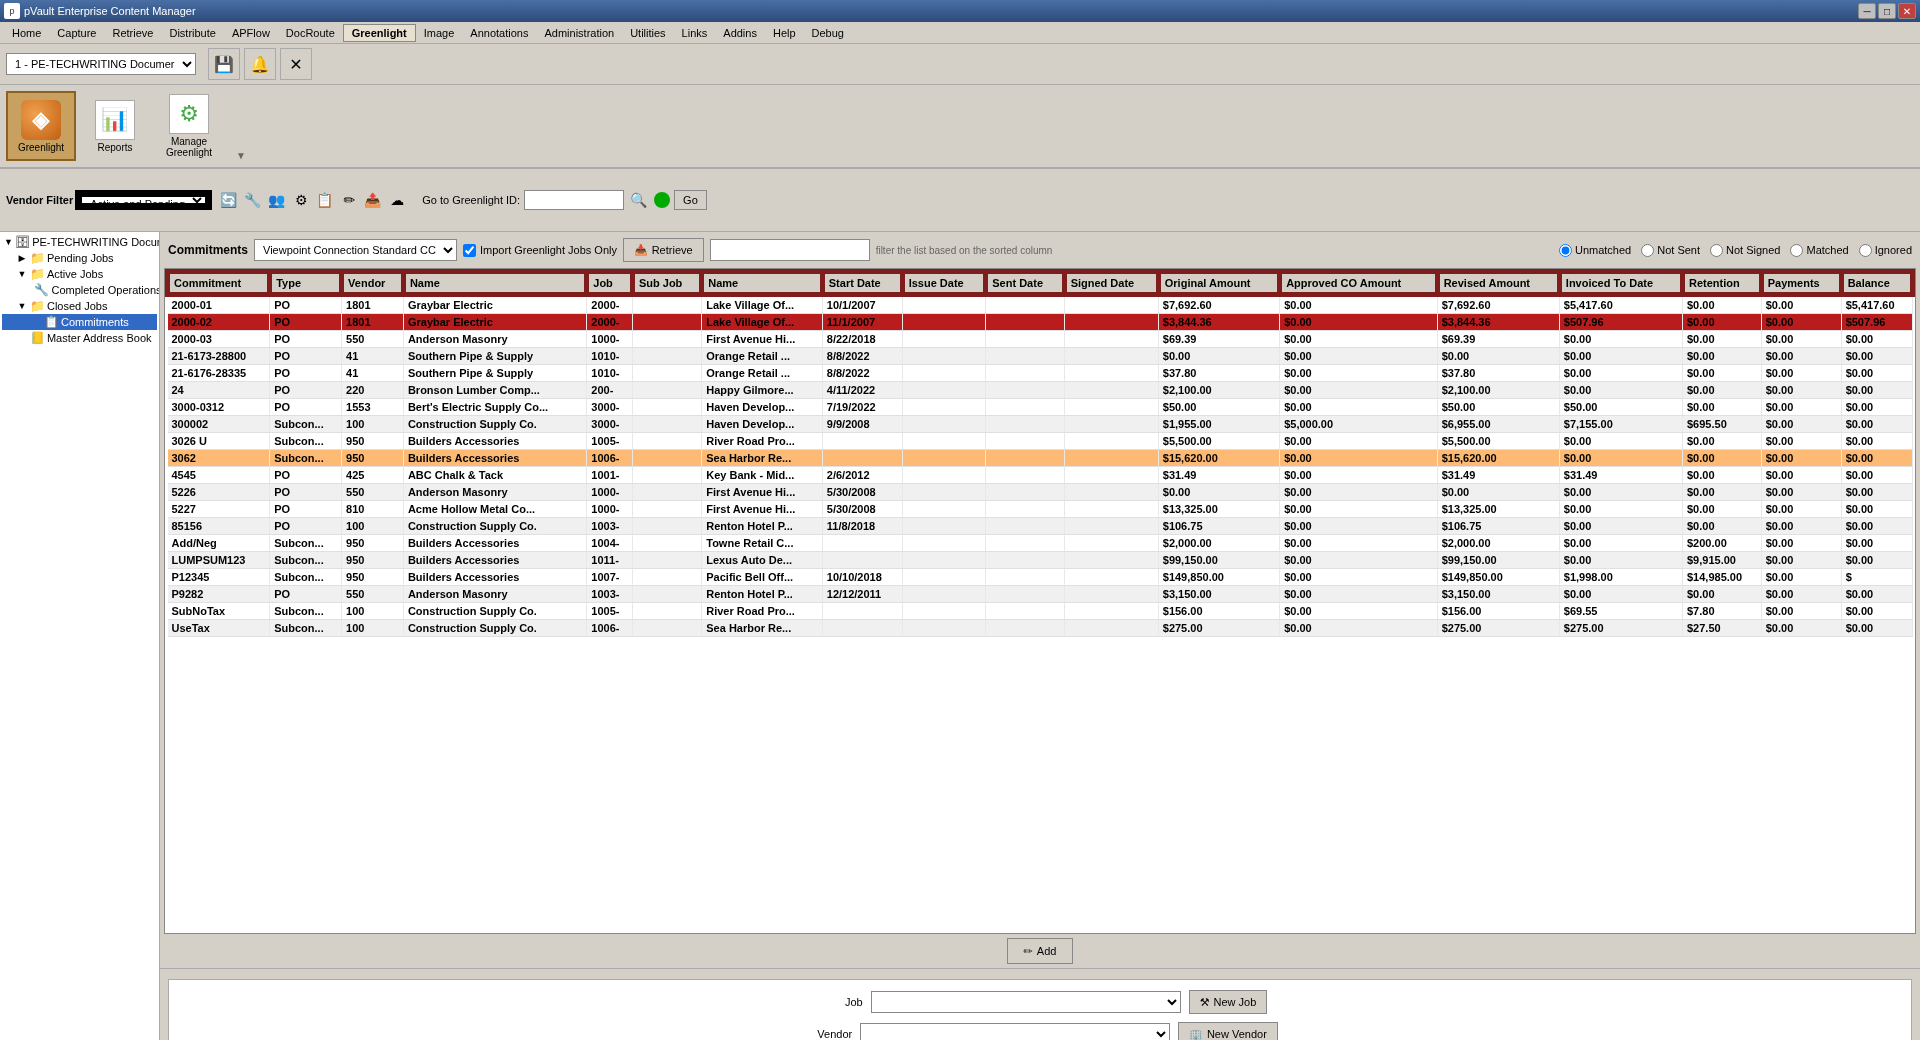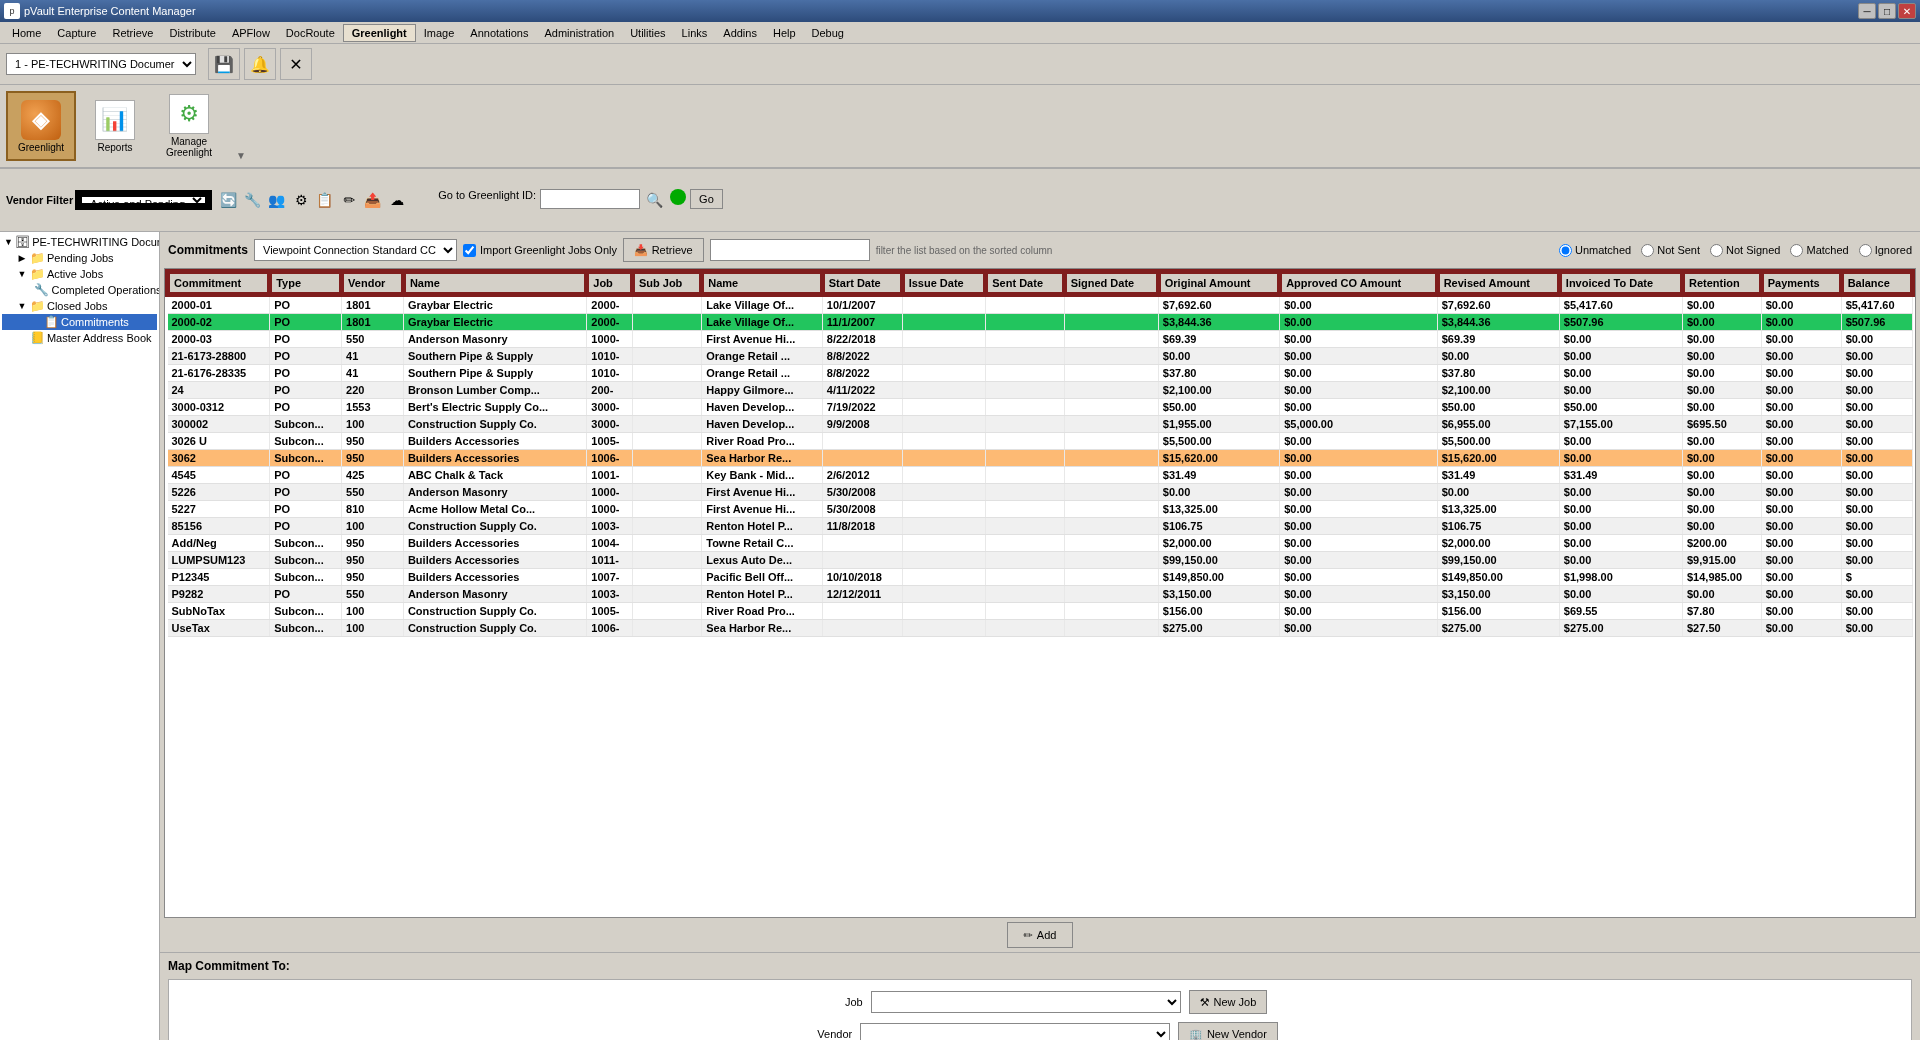--- a/index.html
+++ b/index.html
@@ -26,21 +26,21 @@
     .main-toolbar { background: #d4d0c8; padding: 6px; display: flex; align-items: flex-end; gap: 4px; border-bottom: 2px solid #aaa; }
     .big-btn { width: 70px; height: 70px; display: flex; flex-direction: column; align-items: center; justify-content: center; background: #d4d0c8; border: 1px solid transparent; cursor: pointer; gap: 2px; font-size: 10px; }
     .big-btn.active { background: #c8a060; border: 2px solid #8b6020; }
     .big-btn .btn-label { font-size: 10px; text-align: center; }
     
     
     .small-toolbar { background: #d4d0c8; padding: 20px 6px; display: flex; align-items: center; gap: 2px; border-bottom: 1px solid #aaa; }
     .small-icon-btn { width: 22px; height: 22px; display: flex; align-items: center; justify-content: center; cursor: pointer; font-size: 14px; background: #d4d0c8; border: 1px solid transparent; }
     .filter-label { font-size: 11px; font-weight: bold; }
     .filter-select { height: 20px; border: 7px solid #000000; background: white; padding: 0 4px; font-size: 11px; }
-    .goto-area { display: flex; align-items: flex-start; gap: 4px; margin-left: 28px; }
+    .goto-area { display: flex; align-items: center; gap: 4px; margin-left: 12px; }
     .goto-input { width: 100px; height: 20px; border: 1px solid #888; background: white; padding: 0 4px; font-size: 11px; }
     .goto-btn { height: 20px; padding: 0 8px; background: #d4d0c8; border: 1px solid #888; cursor: pointer; font-size: 11px; }
     .green-circle { width: 16px; height: 16px; background: #00aa00; border-radius: 50%; }
     
     
     .main-content { display: flex; height: calc(100vh - 175px); }
     
     
     .tree-panel { width: 160px; background: white; border-right: 1px solid #aaa; overflow-y: auto; padding: 2px; flex-shrink: 0; }
     .tree-item { display: flex; align-items: center; gap: 2px; padding: 1px 2px; cursor: pointer; font-size: 11px; white-space: nowrap; }
@@ -306,21 +306,21 @@
               <td></td>
               <td></td>
               <td>$7,692.60</td>
               <td>$0.00</td>
               <td>$7,692.60</td>
               <td>$5,417.60</td>
               <td>$0.00</td>
               <td>$0.00</td>
               <td>$5,417.60</td>
             </tr>
-            <tr style="background: #22c55e;">
+            <tr style="background: #b91c1c;">
               <td>2000-02</td>
               <td>PO</td>
               <td>1801</td>
               <td>Graybar Electric</td>
               <td>2000-</td>
               <td></td>
               <td>Lake Village Of...</td>
               <td>11/1/2007</td>
               <td></td>
               <td></td>
@@ -698,21 +698,20 @@
     </div>
 
     <div class="add-area">
       <button class="add-btn">
         <span>✏</span>
         <span>Add</span>
       </button>
     </div>
 
     <div class="bottom-panel">
-      <div class="map-commitment-label">Map Commitment To:</div>
       <div class="map-commitment-area">
         <div class="form-row">
           <span class="form-label">Job</span>
           <select class="form-dropdown"></select>
           <button class="new-btn">
             <span>⚒</span>
             <span>New Job</span>
           </button>
         </div>
         <div class="form-row">

